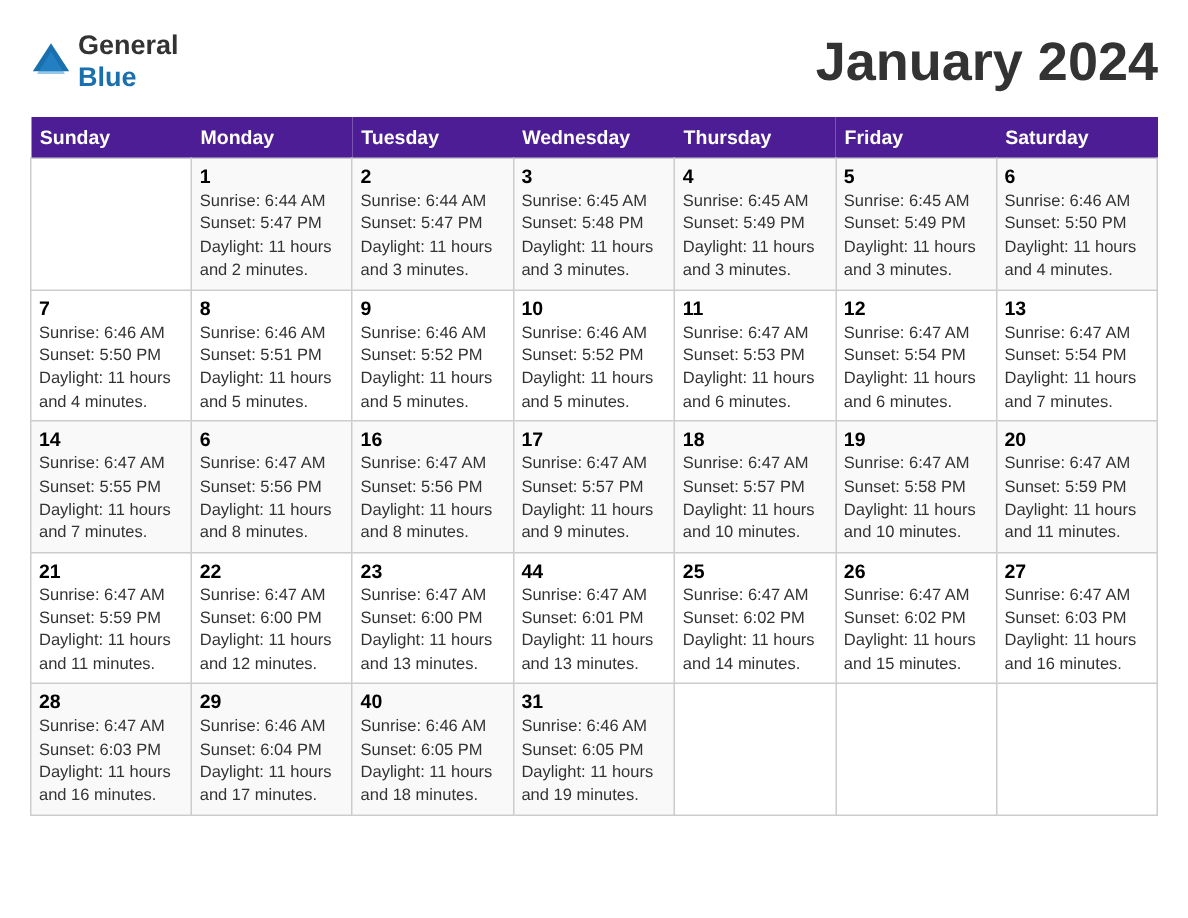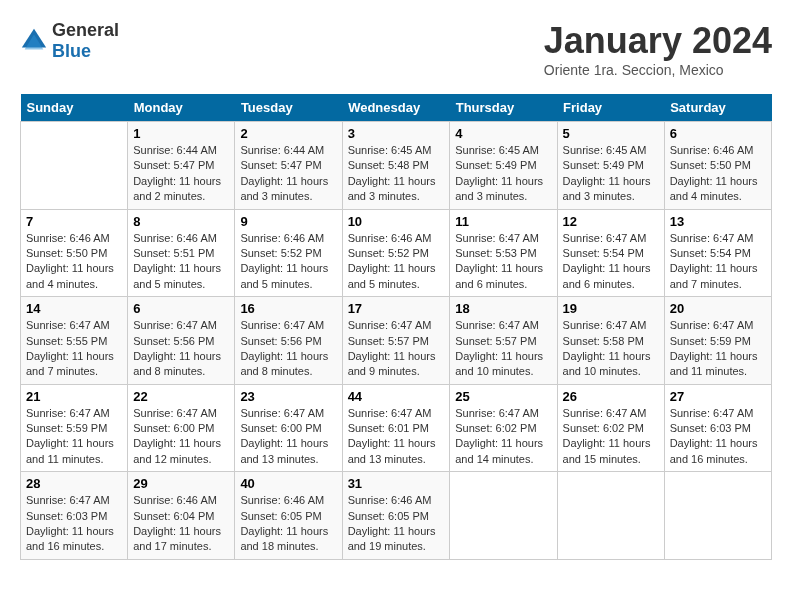--- a/index.html
+++ b/index.html
@@ -36,21 +36,21 @@
     .location-title {
       font-size: 14px;
       color: #555;
     }
     table {
       width: 100%;
       border-collapse: collapse;
       font-size: 11px;
     }
     thead tr th {
-      background-color: #0369a1;
+      background-color: #4c1d95;
       color: #fff;
       text-align: left;
       padding: 6px 6px;
       font-size: 13px;
       font-weight: bold;
     }
     tbody tr td {
       border: 1px solid #ccc;
       vertical-align: top;
       padding: 4px 5px;
@@ -86,21 +86,20 @@
       <polygon points="15,2 28,22 2,22" fill="#1a6faf"></polygon>
       <polygon points="15,8 25,24 5,24" fill="#2a8fd4" opacity="0.5"></polygon>
     </svg>
     <div>
       <span style="font-size:18px;font-weight:bold;color:#333;">General</span><br>
       <span style="font-size:18px;font-weight:bold;color:#1a6faf;">Blue</span>
     </div>
   </div>
   <div class="title-block">
     <div class="month-title">January 2024</div>
-    <div class="location-title">Oriente 1ra. Seccion, Mexico</div>
   </div>
 </div>
 
 <table>
   <thead>
     <tr>
     <th>Sunday</th>
         <th>Monday</th>
         <th>Tuesday</th>
         <th>Wednesday</th>

